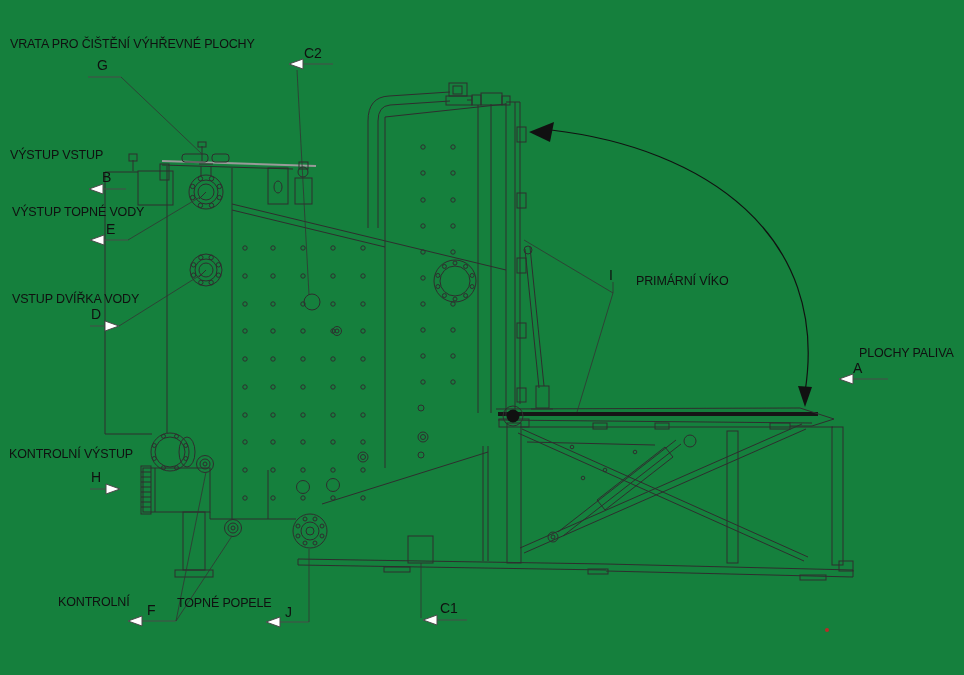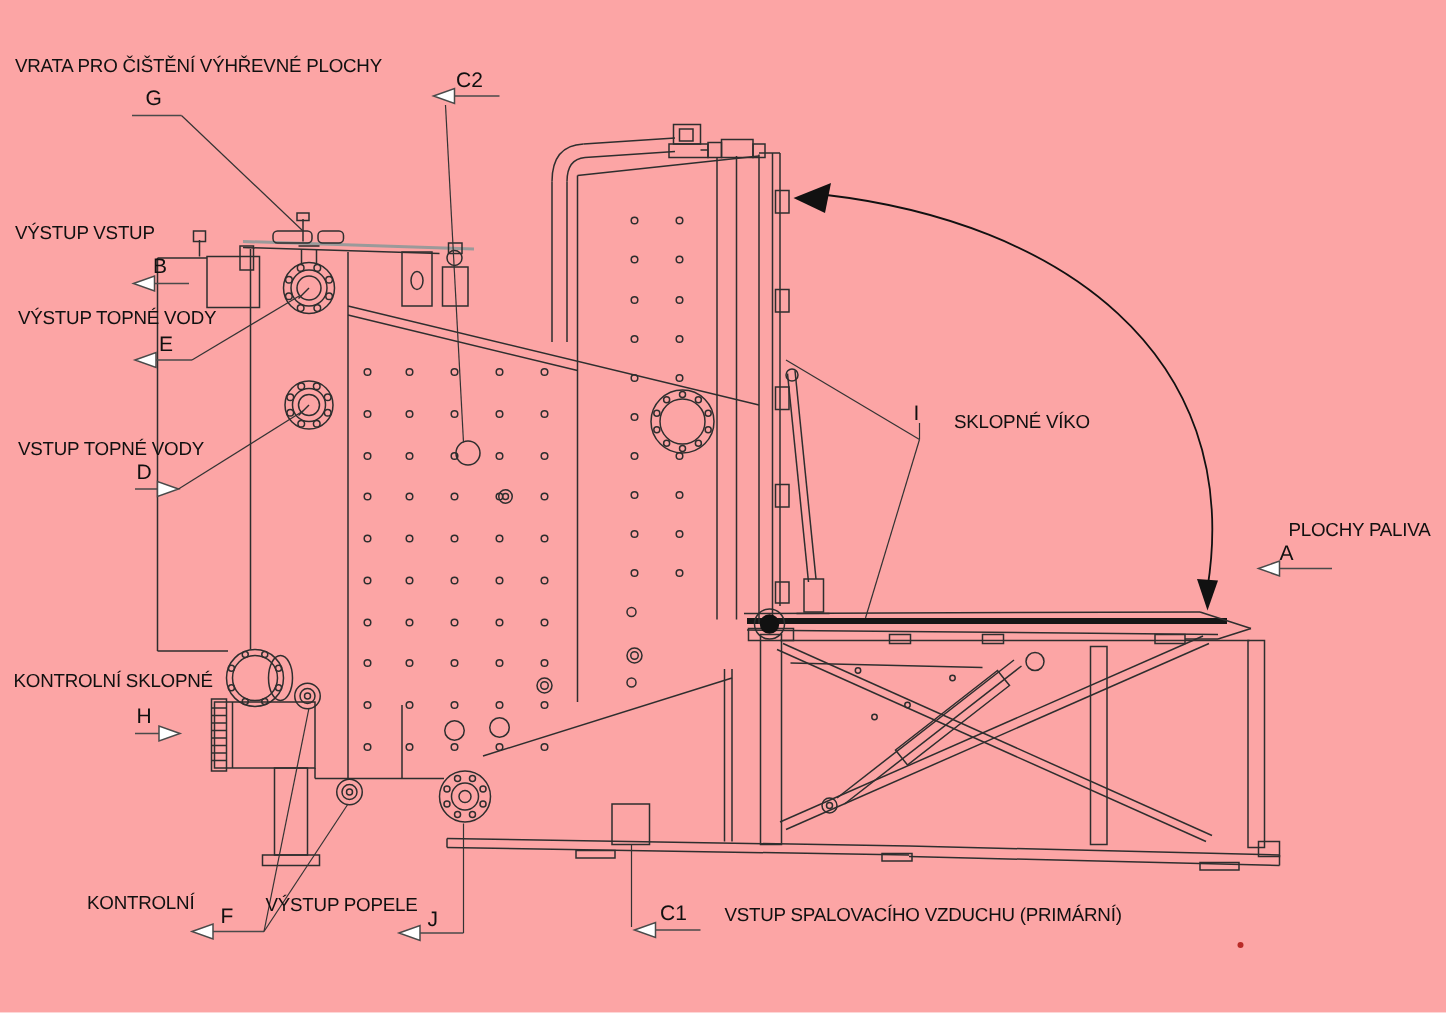--- a/index.html
+++ b/index.html
@@ -1,16 +1,16 @@
 <!DOCTYPE html>
 <html><head>
 <meta charset="utf-8">
 <style>
   html,body{margin:0;padding:0;background:#fff;}
-  .stage{position:relative;width:964px;height:675px;background:#fca5a5;overflow:hidden;
+  .stage{position:relative;width:964px;height:675px;background:#15803d;overflow:hidden;
          font-family:"Liberation Sans",sans-serif;}
   .stage svg{position:absolute;left:0;top:0;}
   .lbl{position:absolute;font-size:12.5px;color:#101010;white-space:nowrap;letter-spacing:-0.15px;}
   .ltr{position:absolute;font-size:14px;color:#101010;white-space:nowrap;}
   .ln{stroke:#2e2e2e;stroke-width:1;fill:none;}
   .lngray{stroke:#9a9a9a;stroke-width:2;fill:none;}
   .thin{stroke:#333333;stroke-width:0.8;fill:none;}
   .arr{stroke:#4a4a4a;stroke-width:1;fill:#ffffff;}
   .arrln{stroke:#4a4a4a;stroke-width:1;fill:none;}
   .solid{fill:#111111;stroke:none;}
@@ -409,34 +409,33 @@
 <div class="ltr" style="left:97px;top:57px">G</div>
 
 <div class="ltr" style="left:304px;top:45px">C2</div>
 
 <div class="lbl" style="left:10px;top:148px">VÝSTUP VSTUP</div>
 <div class="ltr" style="left:102px;top:169px">B</div>
 
 <div class="lbl" style="left:12px;top:205px">VÝSTUP TOPNÉ VODY</div>
 <div class="ltr" style="left:106px;top:221px">E</div>
 
-<div class="lbl" style="left:12px;top:292px">VSTUP TOPNÉ VODY</div>
+<div class="lbl" style="left:12px;top:292px">VSTUP DVÍŘKA VODY</div>
 <div class="ltr" style="left:91px;top:306px">D</div>
 
-<div class="lbl" style="left:9px;top:447px">KONTROLNÍ SKLOPNÉ</div>
+<div class="lbl" style="left:9px;top:447px">KONTROLNÍ VÝSTUP</div>
 <div class="ltr" style="left:91px;top:469px">H</div>
 
 <div class="lbl" style="left:58px;top:595px">KONTROLNÍ</div>
 <div class="ltr" style="left:147px;top:602px">F</div>
 
-<div class="lbl" style="left:177px;top:596px">VÝSTUP POPELE</div>
+<div class="lbl" style="left:177px;top:596px">TOPNÉ POPELE</div>
 <div class="ltr" style="left:285px;top:604px">J</div>
 
-<div class="lbl" style="left:483px;top:603px">VSTUP SPALOVACÍHO VZDUCHU (PRIMÁRNÍ)</div>
 <div class="ltr" style="left:440px;top:600px">C1</div>
 
-<div class="lbl" style="left:636px;top:274px">SKLOPNÉ VÍKO</div>
+<div class="lbl" style="left:636px;top:274px">PRIMÁRNÍ VÍKO</div>
 <div class="ltr" style="left:609px;top:267px">I</div>
 
 <div class="lbl" style="left:859px;top:346px">PLOCHY PALIVA</div>
 <div class="ltr" style="left:853px;top:360px">A</div>
 
 </div>
 
 </body></html>

